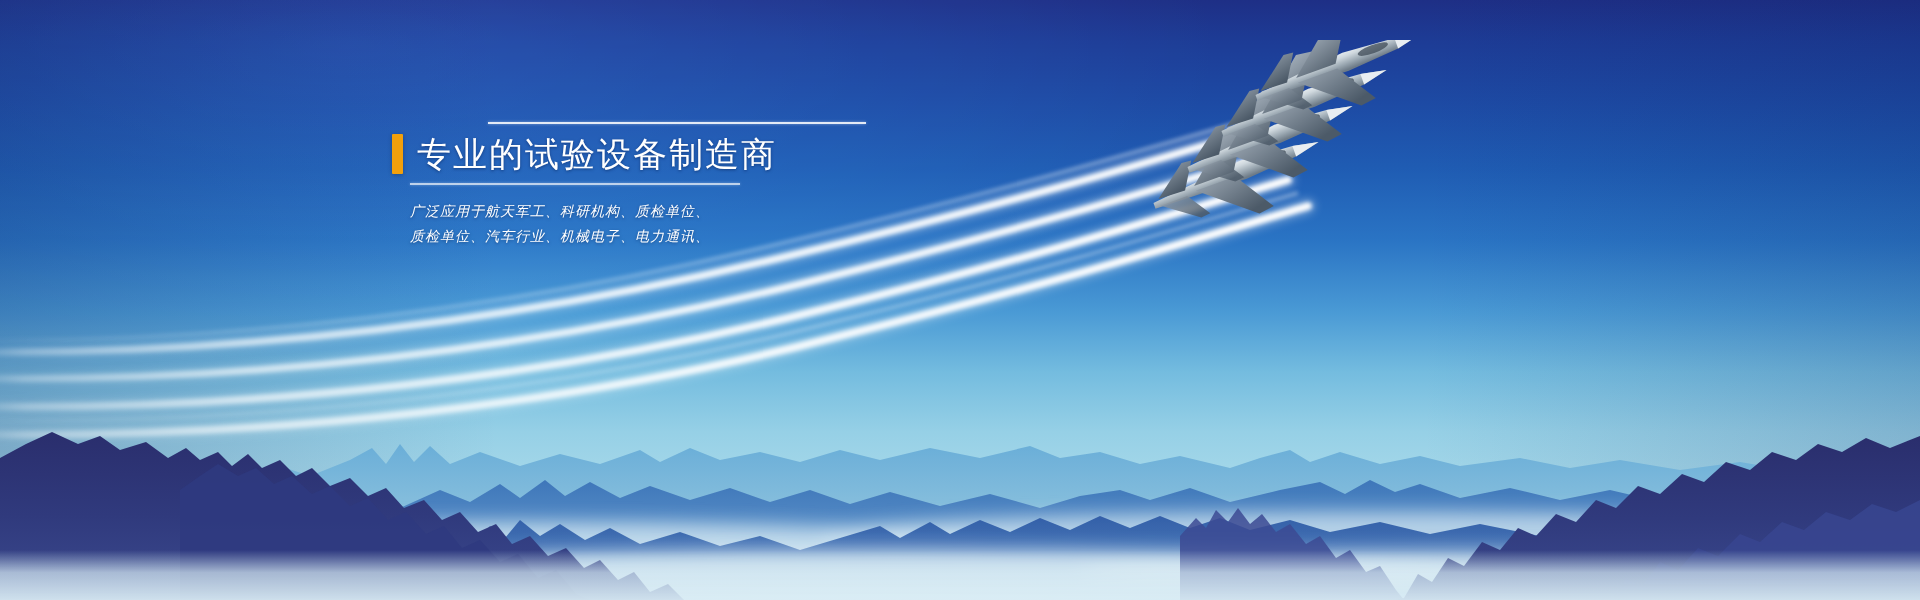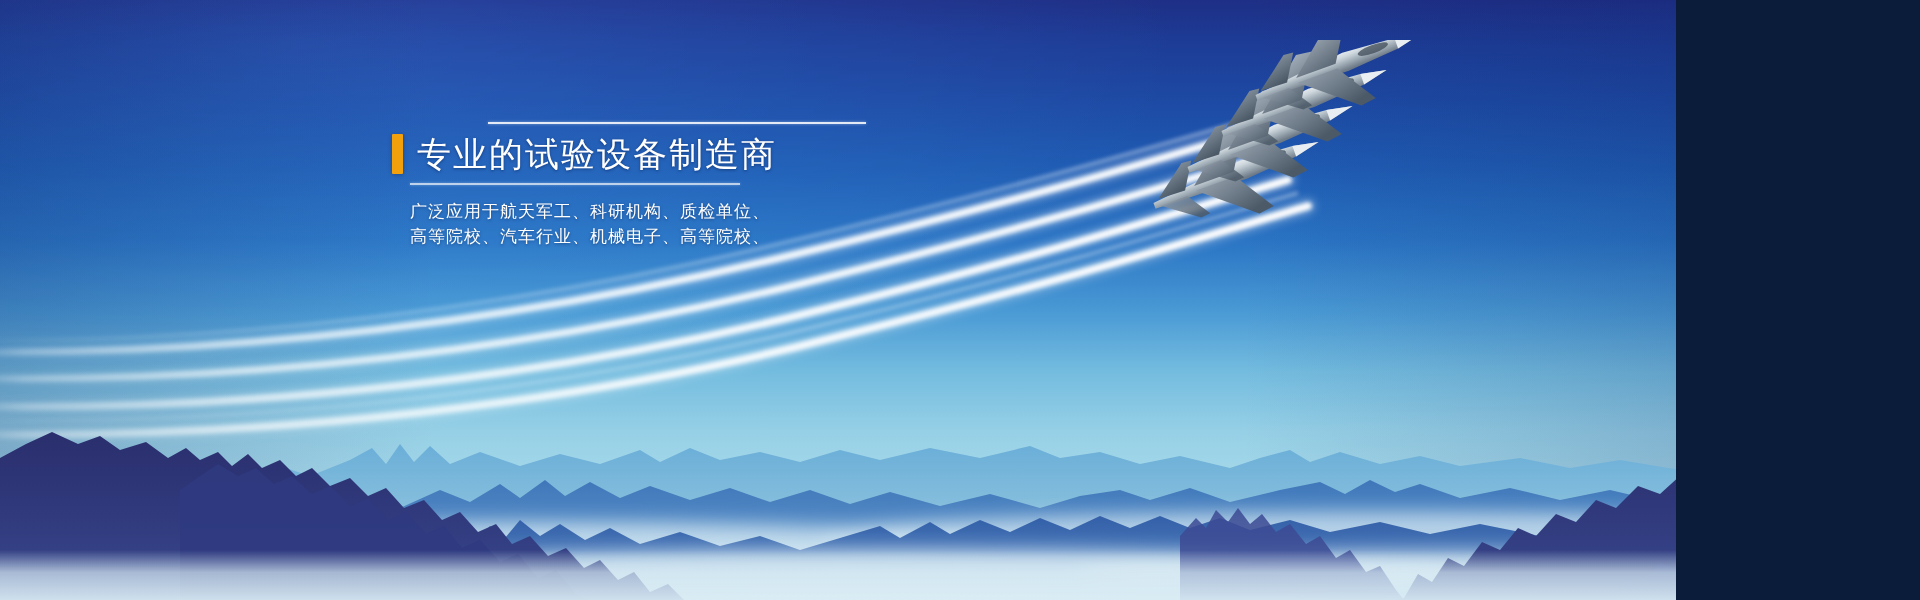--- a/index.html
+++ b/index.html
@@ -4,21 +4,21 @@
 <title>Banner</title>
 <style>
   * { margin:0; padding:0; box-sizing:border-box; }
   html,body{ background:#0b1b3a; }
   body{
     font-family:"Liberation Sans","DejaVu Sans",sans-serif;
   }
 
   #banner{
     position:relative;
-    width:1676px;
+    width:1920px;
     height:600px;
     overflow:hidden;
     background:#0369a1;
   }
 
   
   .sky{
     position:absolute; inset:0;
     background:linear-gradient(to bottom,
       #1e2f86 0%,
@@ -106,25 +106,26 @@
     white-space:nowrap;
     text-shadow:0 1px 3px rgba(8,30,80,.55);
   }
 
   .sub{
     margin-top:14px;
     margin-left:18px;
   }
   .sub-line{
     color:#ffffff;
-    font-size:17px;
+    font-size:14px;
     line-height:25px;
     letter-spacing:1px;
     white-space:nowrap;
     text-shadow:0 1px 3px rgba(8,30,80,.5);
+    font-style:italic;
   }
 </style>
 </head>
 <body>
 
 <div id="banner">
 
   <div class="sky"></div>
   <div class="sky-tint"></div>
   <div class="sky-vig"></div>
@@ -341,18 +342,18 @@
 
     <div class="headline-row">
       <div class="accent-bar"></div>
       <div class="headline">专业的试验设备制造商</div>
     </div>
 
     <div class="rule rule-bot"></div>
 
     <div class="sub">
       <div class="sub-line">广泛应用于航天军工、科研机构、质检单位、</div>
-      <div class="sub-line">高等院校、汽车行业、机械电子、高等院校、</div>
+      <div class="sub-line">质检单位、汽车行业、机械电子、电力通讯、</div>
     </div>
 
   </div>
 
 </div>
 
 </body></html>

